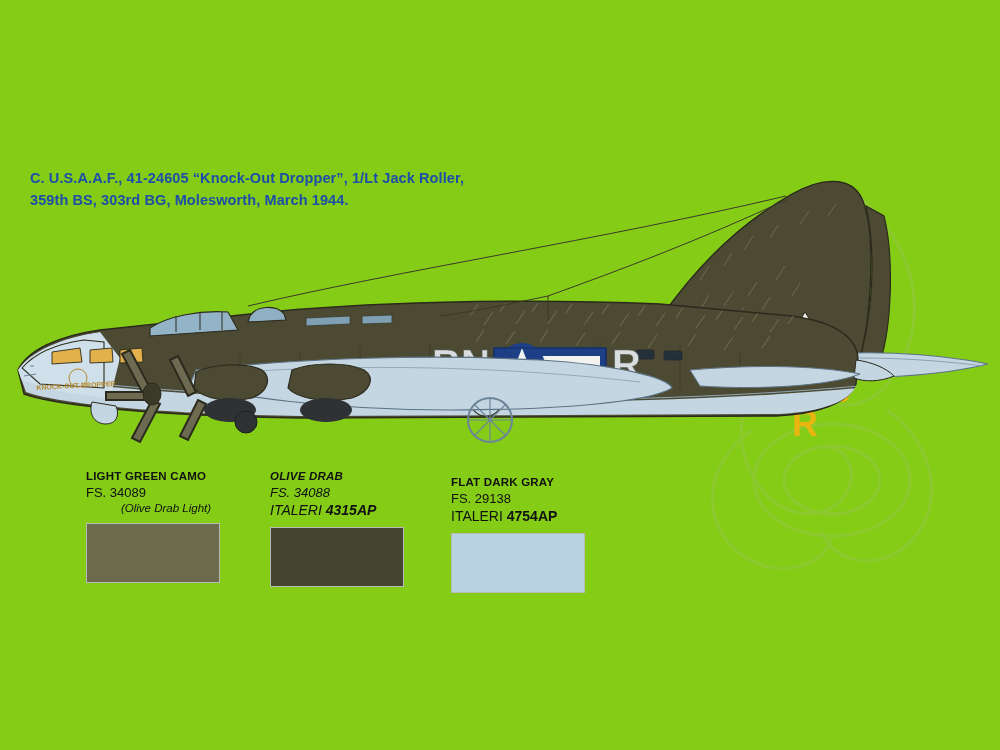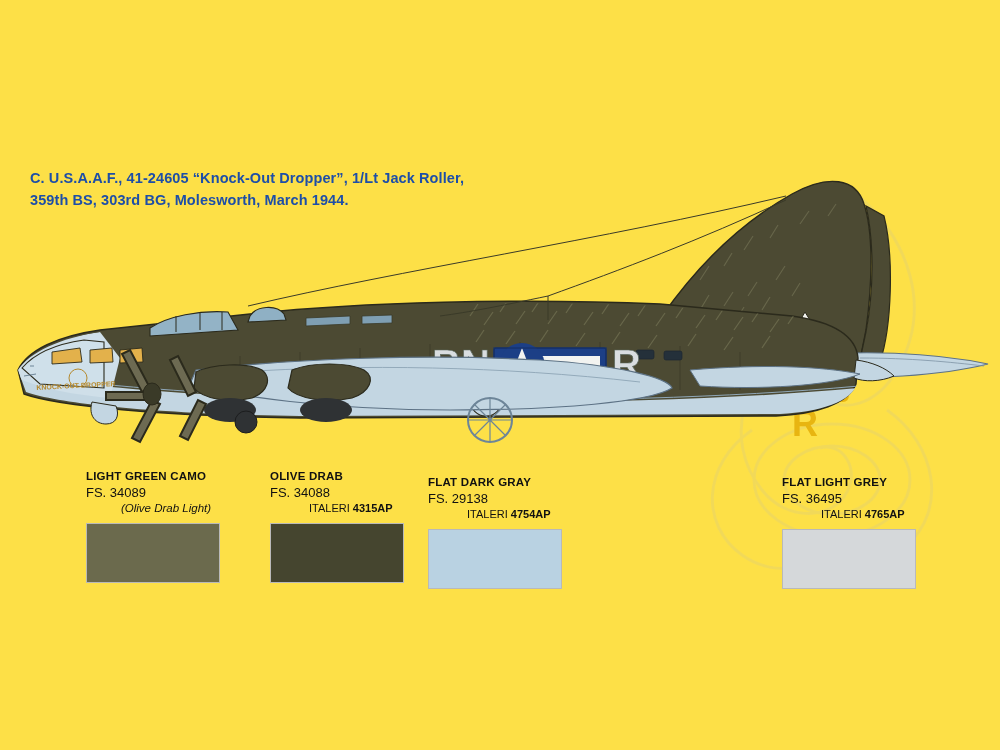--- a/index.html
+++ b/index.html
@@ -11,21 +11,21 @@
     height: 750px;
     background: #ffffff;
     font-family: "Liberation Sans", sans-serif;
     overflow: hidden;
     position: relative;
   }
   .sheet {
     position: absolute;
     left: 0; top: 0;
     width: 1000px; height: 750px;
-    background: #fde047;
+    background: #84cc16;
   }
 
   
   .caption {
     position: absolute;
     left: 30px;
     top: 168px;
     color: #1d4ea8;
     font-size: 14.5px;
     font-weight: 700;
@@ -80,36 +80,35 @@
     color: #111111;
     margin-bottom: 2px;
   }
   .paint .alt {
     font-size: 11.5px;
     color: #111111;
     font-style: italic;
     text-align: center;
   }
   .paint .code {
-    font-size: 11px;
+    font-size: 14px;
     color: #111111;
-    margin-left: 39px;
   }
   .paint .code b {
     font-weight: 700;
   }
   .paint .swatch {
     margin-top: 9px;
     width: 132px;
     height: 58px;
     border: 1px solid #b9b9b9;
   }
   .paint.p0 { left: 86px;  top: 8px; }
-  .paint.p1 { left: 270px; top: 8px; }
-  .paint.p2 { left: 428px; top: 14px; }
+  .paint.p1 { left: 270px; top: 8px; font-style: italic; }
+  .paint.p2 { left: 451px; top: 14px; }
   .paint.p3 { left: 610px; top: 14px; }
   .paint.p4 { left: 782px; top: 14px; }
 </style>
 </head>
 <body>
 
 <div class="sheet">
 
   <svg class="watermark" viewBox="0 0 300 420">
     <g fill="none" stroke="#b9b9b9" stroke-width="3">
@@ -301,22 +300,16 @@
     </div>
 
     <div class="paint p2">
       <div class="name">FLAT DARK GRAY</div>
       <div class="fs">FS. 29138</div>
       <div class="code"><span>ITALERI </span><b>4754AP</b></div>
       <div class="swatch" style="background:#b9d2e2"></div>
     </div>
 
 
-    <div class="paint p4">
-      <div class="name">FLAT LIGHT GREY</div>
-      <div class="fs">FS. 36495</div>
-      <div class="code"><span>ITALERI </span><b>4765AP</b></div>
-      <div class="swatch" style="background:#d5d8da"></div>
-    </div>
 
   </div>
 
 </div>
 
 </body></html>

